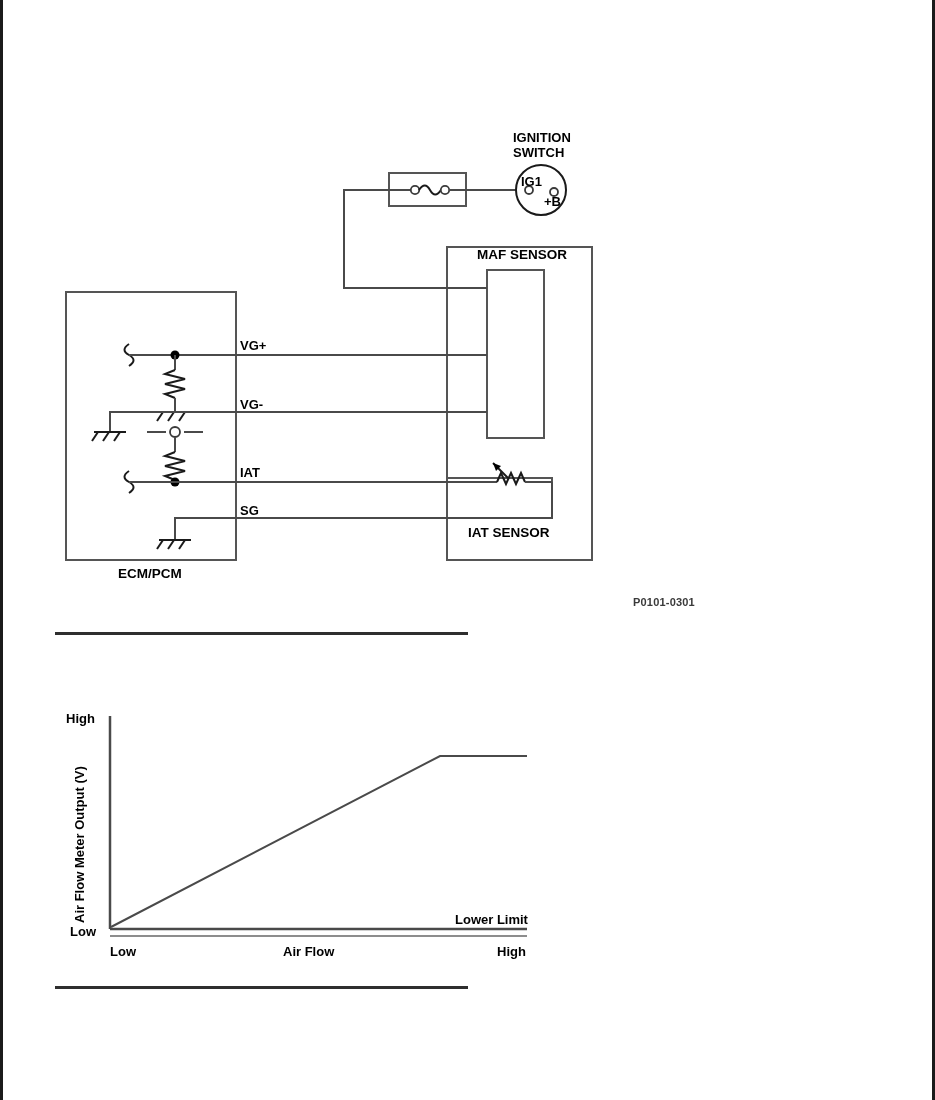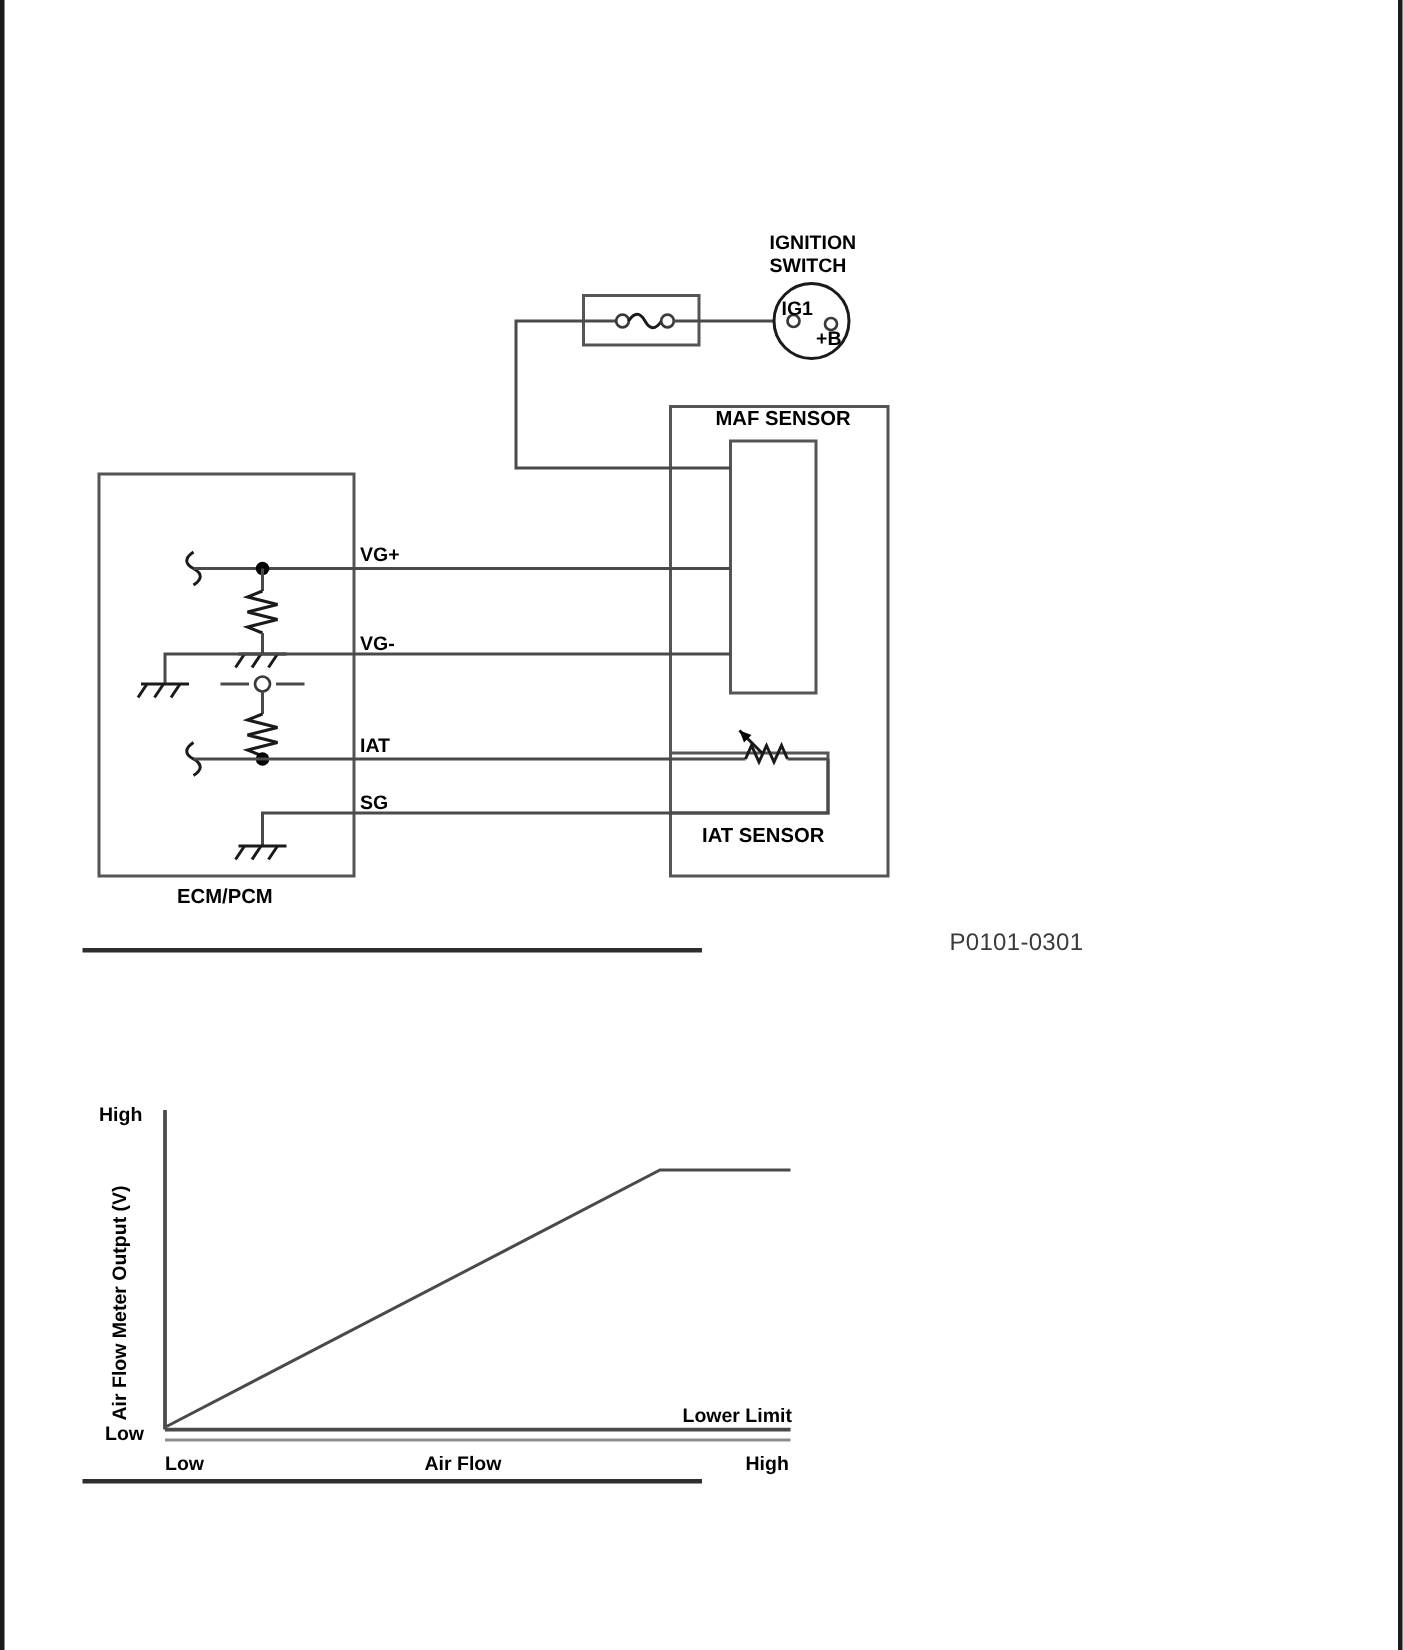--- a/index.html
+++ b/index.html
@@ -24,31 +24,30 @@
   #page-edge-right {
     position: absolute;
     right: 0; top: 0;
     width: 3px; height: 1100px;
     background: #1b1b1b;
   }
   #wiring-figure, #graph-figure {
     position: absolute;
     left: 0;
     width: 772px;
-    margin-top: 24px;
   }
   #wiring-figure { top: 0; height: 660px; }
   #graph-figure  { top: 676px; height: 400px; }
 
   svg { display: block; }
 
   .fig-code {
     position: absolute;
-    font-size: 16px;
-    font-weight: normal;
+    font-size: 11px;
+    font-weight: bold;
     color: #3a3a3a;
     letter-spacing: 0.2px;
     white-space: nowrap;
   }
   #wiring-fig-code { left: 633px; top: 596px; }
 
   .rule {
     position: absolute;
     left: 55px;
     width: 413px;

